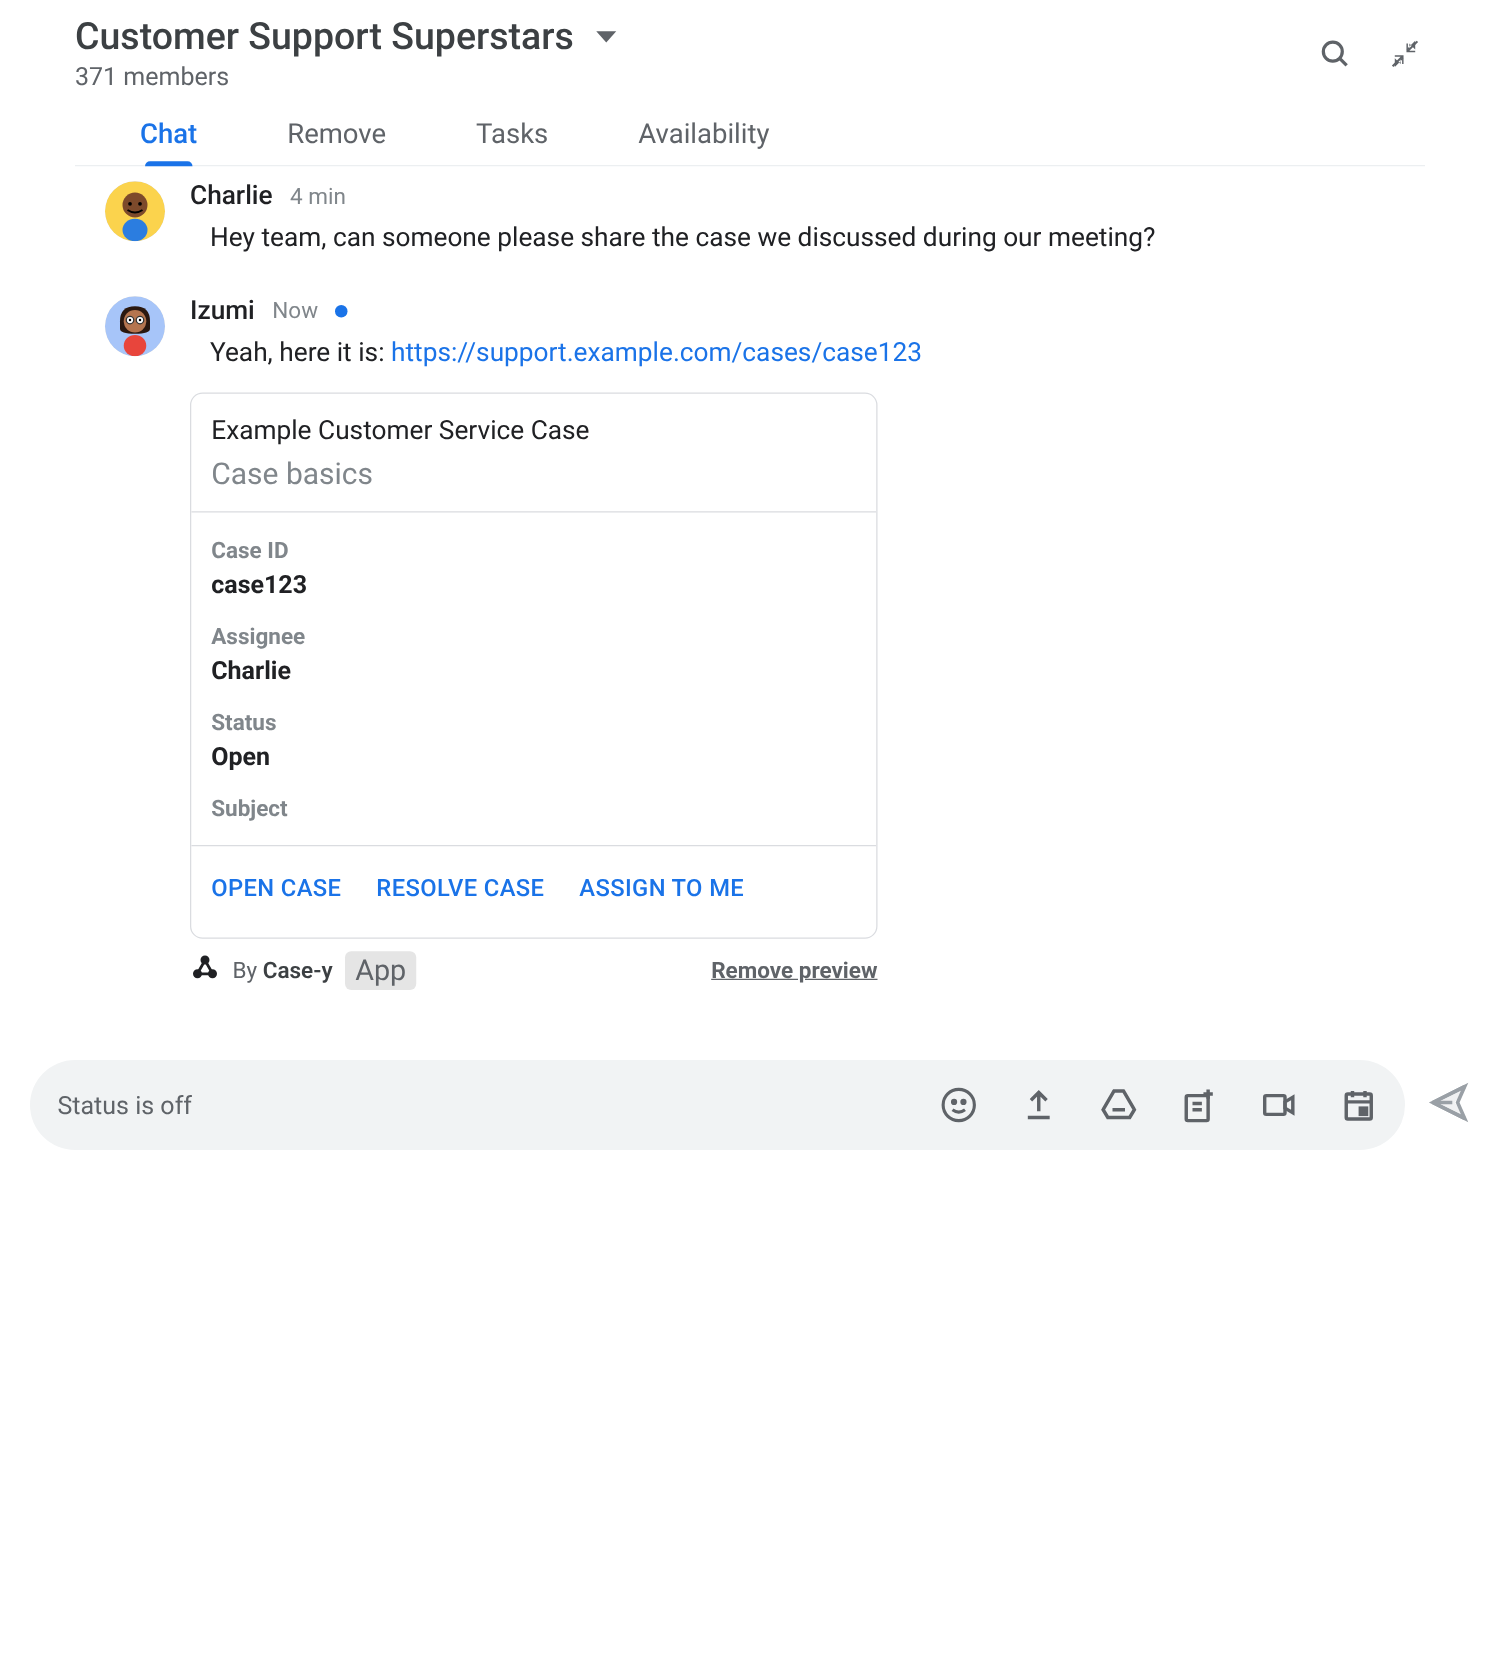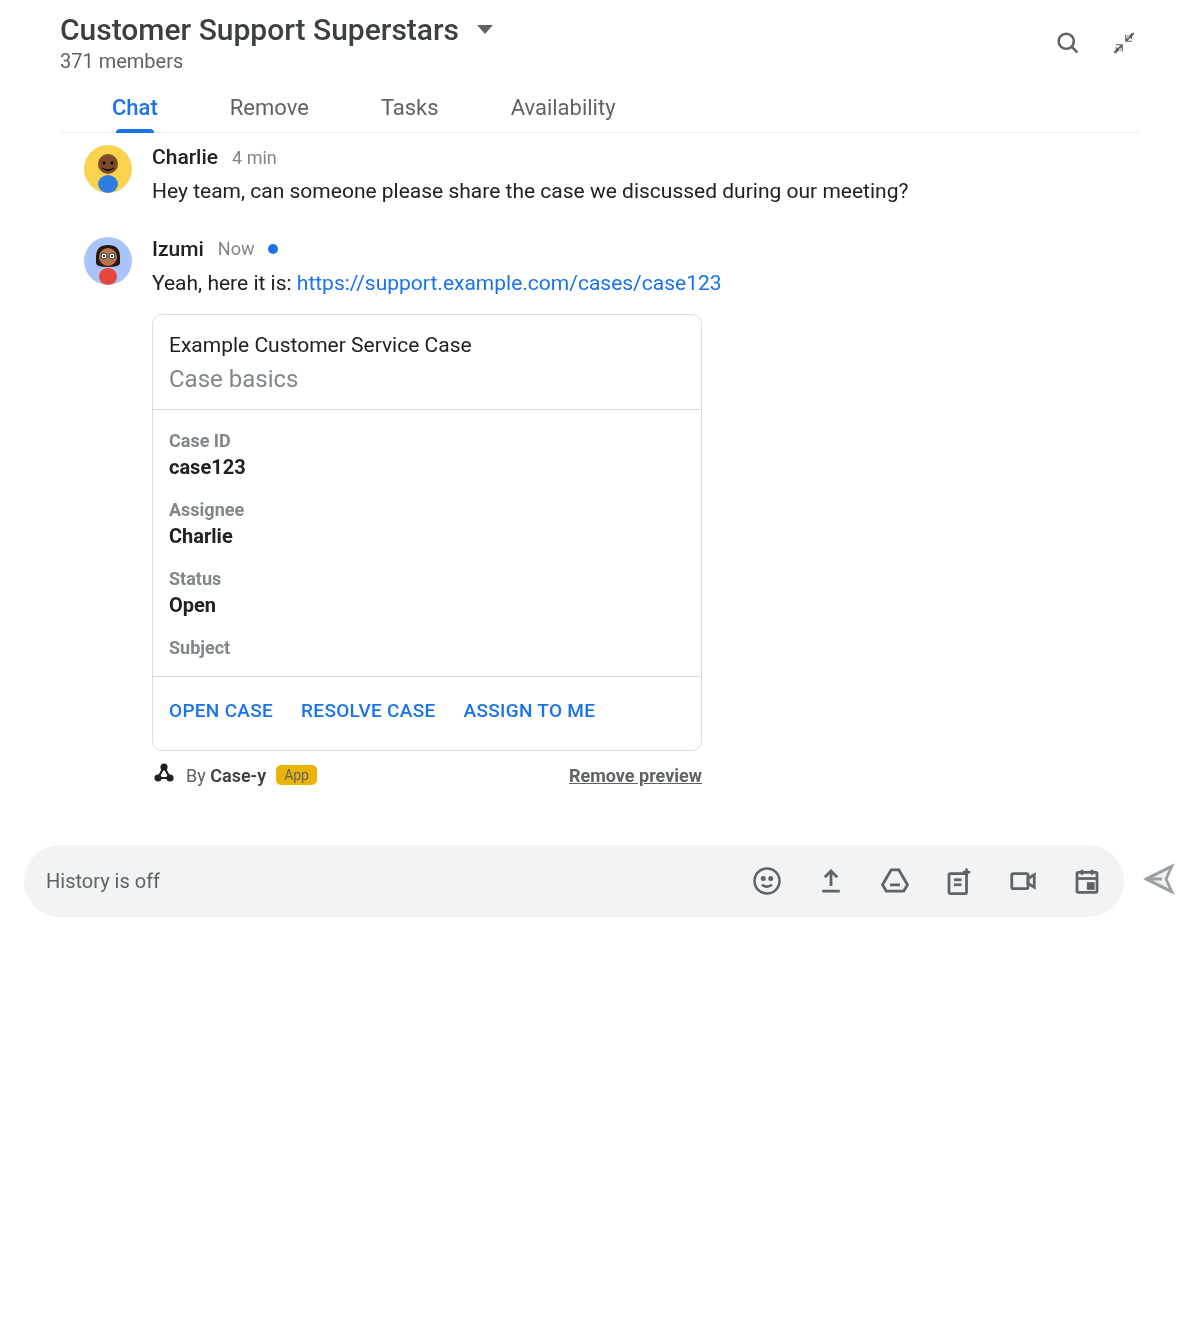--- a/index.html
+++ b/index.html
@@ -125,20 +125,21 @@
     .status-dot {
       width: 10px;
       height: 10px;
       border-radius: 50%;
       background: #1a73e8;
     }
     .msg-text {
       font-size: 21px;
       color: #202124;
       line-height: 1.6;
+      margin-left: 16px;
     }
     .msg-link {
       color: #1a73e8;
       text-decoration: none;
       cursor: pointer;
     }
     .card {
       margin-top: 14px;
       border: 1px solid #dadce0;
       border-radius: 10px;
@@ -199,25 +200,25 @@
       display: flex;
       align-items: center;
       gap: 10px;
       color: #5f6368;
     }
     .app-name {
       font-weight: 600;
       color: #3c4043;
     }
     .app-badge {
-      background: #eab308;
+      background: #e5e5e5;
       color: #5f6368;
       padding: 2px 8px;
       border-radius: 5px;
-      font-size: 14px;
+      font-size: 23px;
     }
     .remove-link {
       color: #5f6368;
       text-decoration: underline;
       cursor: pointer;
       font-size: 18px;
       font-weight: bold;
     }
     .composer-row {
       display: flex;
@@ -382,21 +383,21 @@
         <span class="remove-link">Remove preview</span>
       </div>
 
     </div>
   </div>
 
 </div>
 
 <div class="composer-row">
   <div class="composer">
-    <div class="composer-input">History is off</div>
+    <div class="composer-input">Status is off</div>
     <div class="composer-icons">
       <span class="composer-icon">
         <svg width="30" height="30" viewBox="0 0 24 24" fill="none" stroke="#5f6368" stroke-width="2">
             <circle cx="12" cy="12" r="10"></circle>
             <circle cx="9" cy="10" r="1" fill="#5f6368"></circle>
             <circle cx="15" cy="10" r="1" fill="#5f6368"></circle>
             <path d="M8 15 Q12 18 16 15"></path>
           </svg>
       </span>
       <span class="composer-icon">

